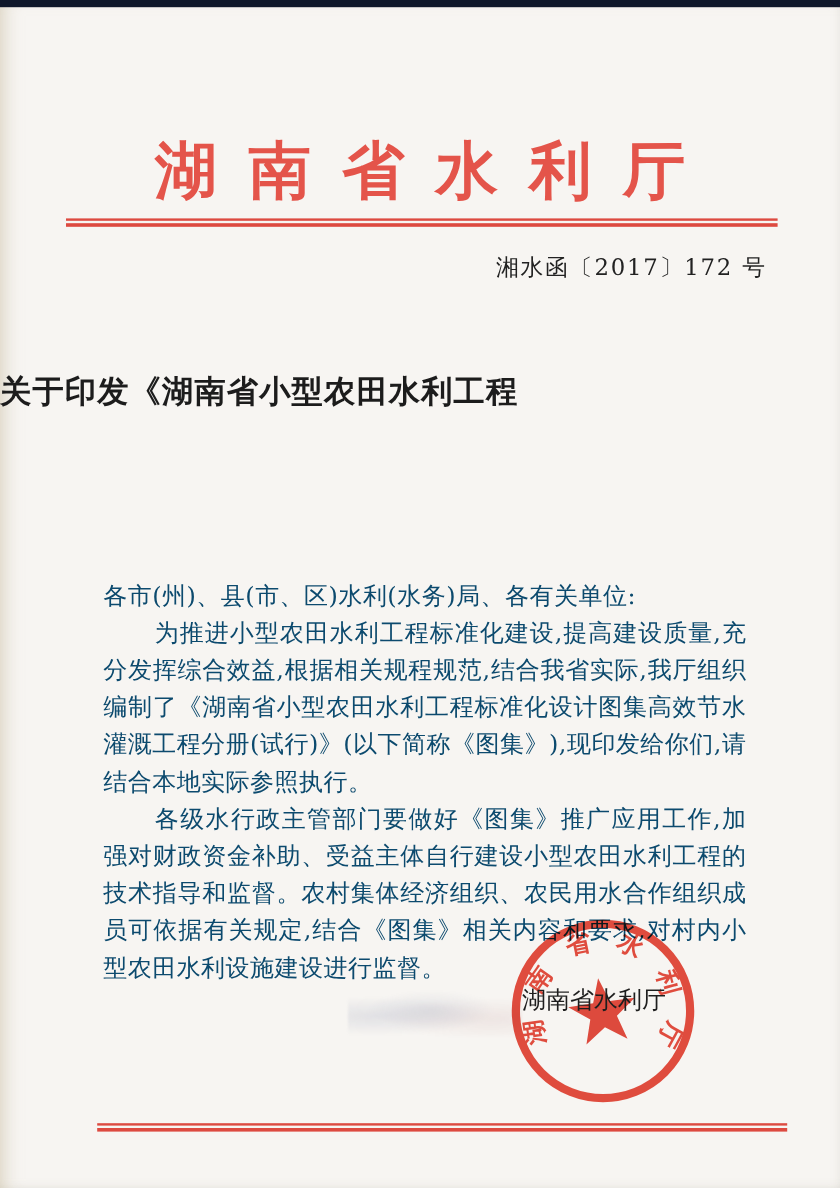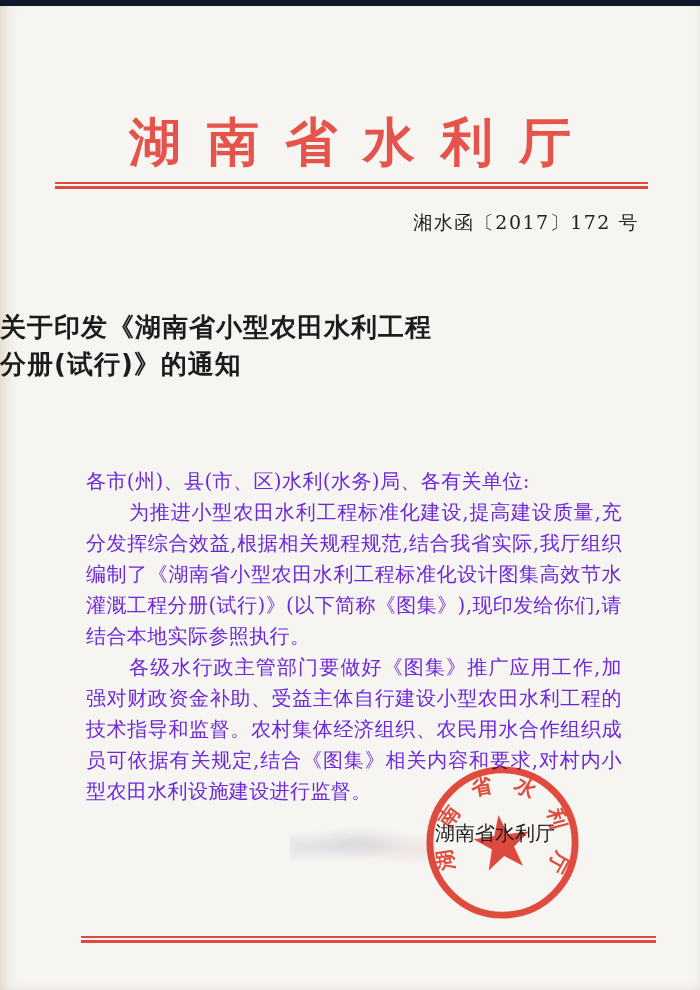--- a/index.html
+++ b/index.html
@@ -60,28 +60,28 @@
     width: 100%;
     font-size: 26px;
     line-height: 37px;
     font-weight: 700;
     letter-spacing: 1px;
     color: #1c1c1c;
     font-family: "DejaVu Sans", "Liberation Sans", sans-serif;
   }
   .body-text {
     position: absolute;
-    top: 460px;
+    top: 475px;
     left: 86px;
     width: 536px;
     font-size: 20px;
     line-height: 31px;
     letter-spacing: 0.4px;
     text-align: justify;
-    color: #6d28d9;
+    color: #0c4a6e;
   }
   .body-text p { margin: 0; }
   .body-text .para { text-indent: 2.15em; }
   .bleed-smudge {
     position: absolute;
     top: 820px;
     left: 290px;
     width: 145px;
     height: 38px;
     background:
@@ -127,21 +127,20 @@
 <div class="page">
 
   <div class="agency-header">湖南省水利厅</div>
 
   <div class="rule rule-top"></div>
 
   <div class="doc-number">湘水函〔2017〕172 号</div>
 
   <div class="doc-title">
     <div>关于印发《湖南省小型农田水利工程</div>
-    <div>分册(试行)》的通知</div>
   </div>
 
   <div class="body-text">
     <p class="salutation">各市(州)、县(市、区)水利(水务)局、各有关单位:</p>
     <p class="para">为推进小型农田水利工程标准化建设,提高建设质量,充分发挥综合效益,根据相关规程规范,结合我省实际,我厅组织编制了《湖南省小型农田水利工程标准化设计图集高效节水灌溉工程分册(试行)》(以下简称《图集》),现印发给你们,请结合本地实际参照执行。</p>
     <p class="para">各级水行政主管部门要做好《图集》推广应用工作,加强对财政资金补助、受益主体自行建设小型农田水利工程的技术指导和监督。农村集体经济组织、农民用水合作组织成员可依据有关规定,结合《图集》相关内容和要求,对村内小型农田水利设施建设进行监督。</p>
   </div>
 
   <div class="bleed-smudge"></div>
 

